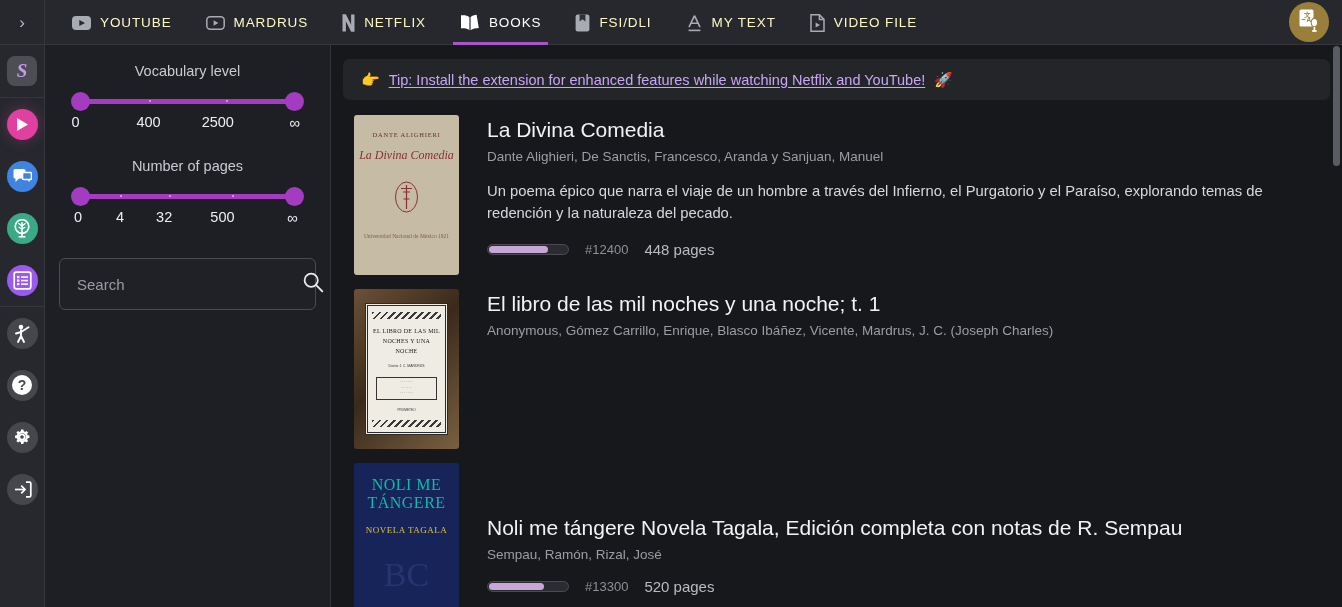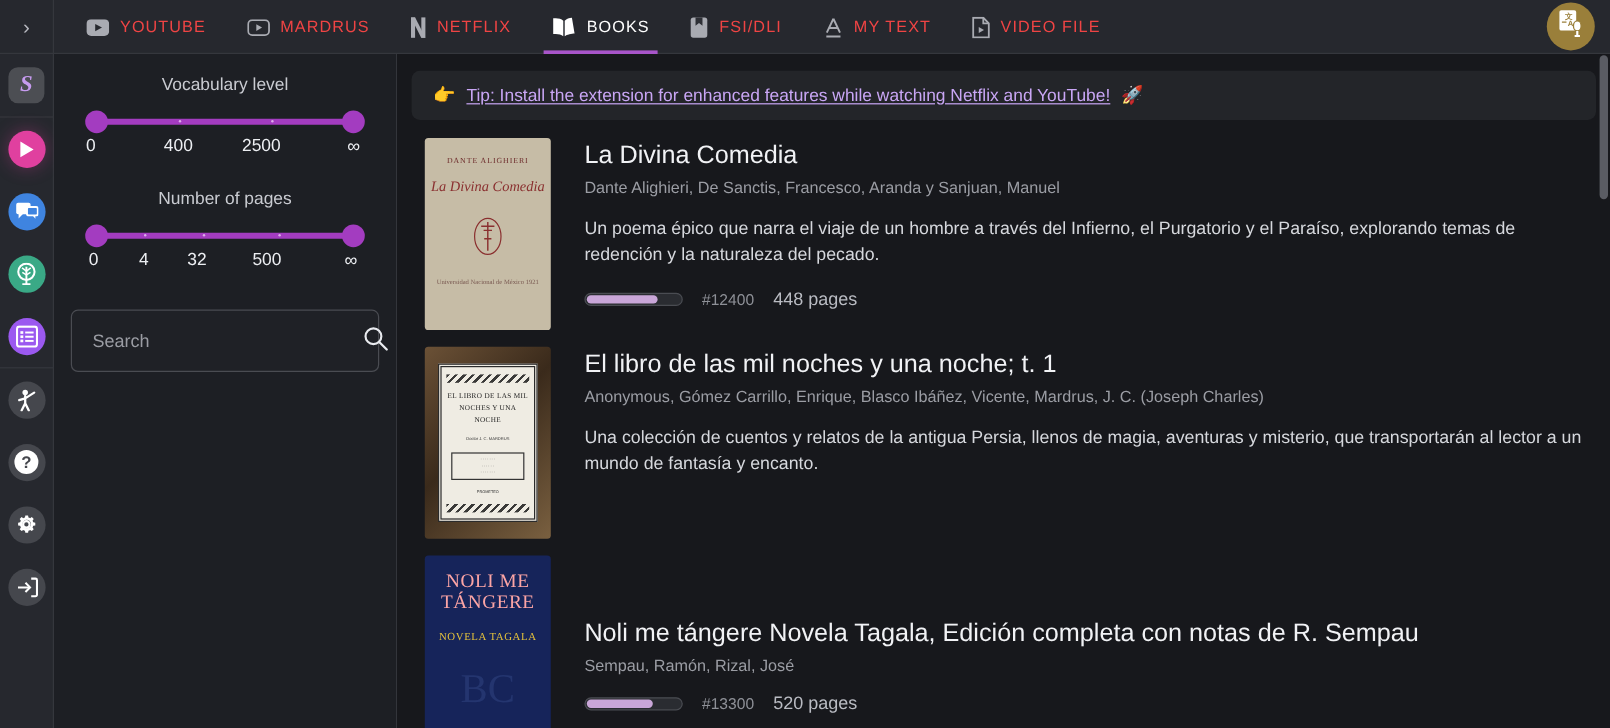--- a/index.html
+++ b/index.html
@@ -56,21 +56,21 @@
   
   #topbar {
     height: 45px; background: #26282e;
     border-bottom: 1px solid #35373d;
     display: flex; align-items: stretch; position: relative;
     padding-left: 10px;
   }
   .tab {
     display: flex; align-items: center; gap: 9px;
     padding: 0 17px; height: 45px;
-    color: #ef4444; font-size: 13.5px; letter-spacing: .9px;
+    color: #fef9c3; font-size: 13.5px; letter-spacing: .9px;
     position: relative; font-weight: 400;
   }
   .tab .tlabel { white-space: nowrap; }
   .tab.active { color: #ffffff; }
   .tab.active::after {
     content: ""; position: absolute; left: 10px; right: 10px; bottom: 0;
     height: 3px; background: #a855c9;
   }
   .tab svg { display: block; flex: 0 0 auto; }
   #avatar-wrap {
@@ -188,21 +188,21 @@
   .cv2 .m1 { font-family: "Liberation Serif", serif; font-size: 6px; color:#1c1c1c;
              text-align:center; line-height:1.7; margin-top:7px; letter-spacing:.3px;}
   .cv2 .m2 { font-size: 3.4px; color:#333; text-align:center; line-height:2.2; margin-top:6px;}
   .cv2 .mbox { border:1px solid #333; font-size:3px; color:#333; text-align:center;
                line-height:1.9; margin:7px 4px; padding:2px; }
   .cv2 .m3 { font-size: 3.2px; color:#333; text-align:center; line-height:2; }
 
   
   .cv3 { background: #16245a; }
   .cv3 .n1 { top: 13px; font-family:"Liberation Serif", serif; font-size: 16px;
-             color:#fca5a5; line-height: 1.12; letter-spacing:.5px; }
+             color:#14b8a6; line-height: 1.12; letter-spacing:.5px; }
   .cv3 .n2 { top: 62px; font-family:"Liberation Serif", serif; font-size: 9px;
              color:#e3c13c; letter-spacing:.5px; }
   .cv3 .n3 { top: 95px; font-family:"Liberation Serif", serif; font-size: 34px;
              color:#24356f; line-height:1; }
 
   .binfo { flex: 1; min-width: 0; padding-top: 2px; }
   .btitle { color:#f1f2f5; font-size: 21px; font-weight: 400; line-height:1.25; }
   .bauth  { color:#9b9da4; font-size: 13.5px; margin-top: 6px; }
   .bdesc  { color:#d6d8dd; font-size: 14.8px; margin-top: 16px; line-height:1.5; }
   .bmeta  { display:flex; align-items:center; gap: 16px; margin-top: 16px; }
@@ -500,21 +500,20 @@
               <div class="m1">EL LIBRO DE LAS MIL NOCHES Y UNA NOCHE</div>
               <div class="m2">Doctor J. C. MARDRUS</div>
               <div class="mbox">· · · · · · ·<br>· · · · · ·<br>· · · · · · ·</div>
               <div class="m3">PROMETEO</div>
               <div class="zig" style="margin-top:6px"></div>
             </div>
           </div>
           <div class="binfo">
             <div class="btitle">El libro de las mil noches y una noche; t. 1</div>
             <div class="bauth">Anonymous, Gómez Carrillo, Enrique, Blasco Ibáñez, Vicente, Mardrus, J. C. (Joseph Charles)</div>
-            <div class="bdesc">Una colección de cuentos y relatos de la antigua Persia, llenos de magia, aventuras y misterio, que transportarán al lector a un mundo de fantasía y encanto.</div>
           </div>
         </div>
 
         <div class="book third">
           <div class="cover cv3">
             <div class="cv-txt n1">NOLI ME TÁNGERE</div>
             <div class="cv-txt n2">NOVELA TAGALA</div>
             <div class="cv-txt n3">BC</div>
           </div>
           <div class="binfo">

